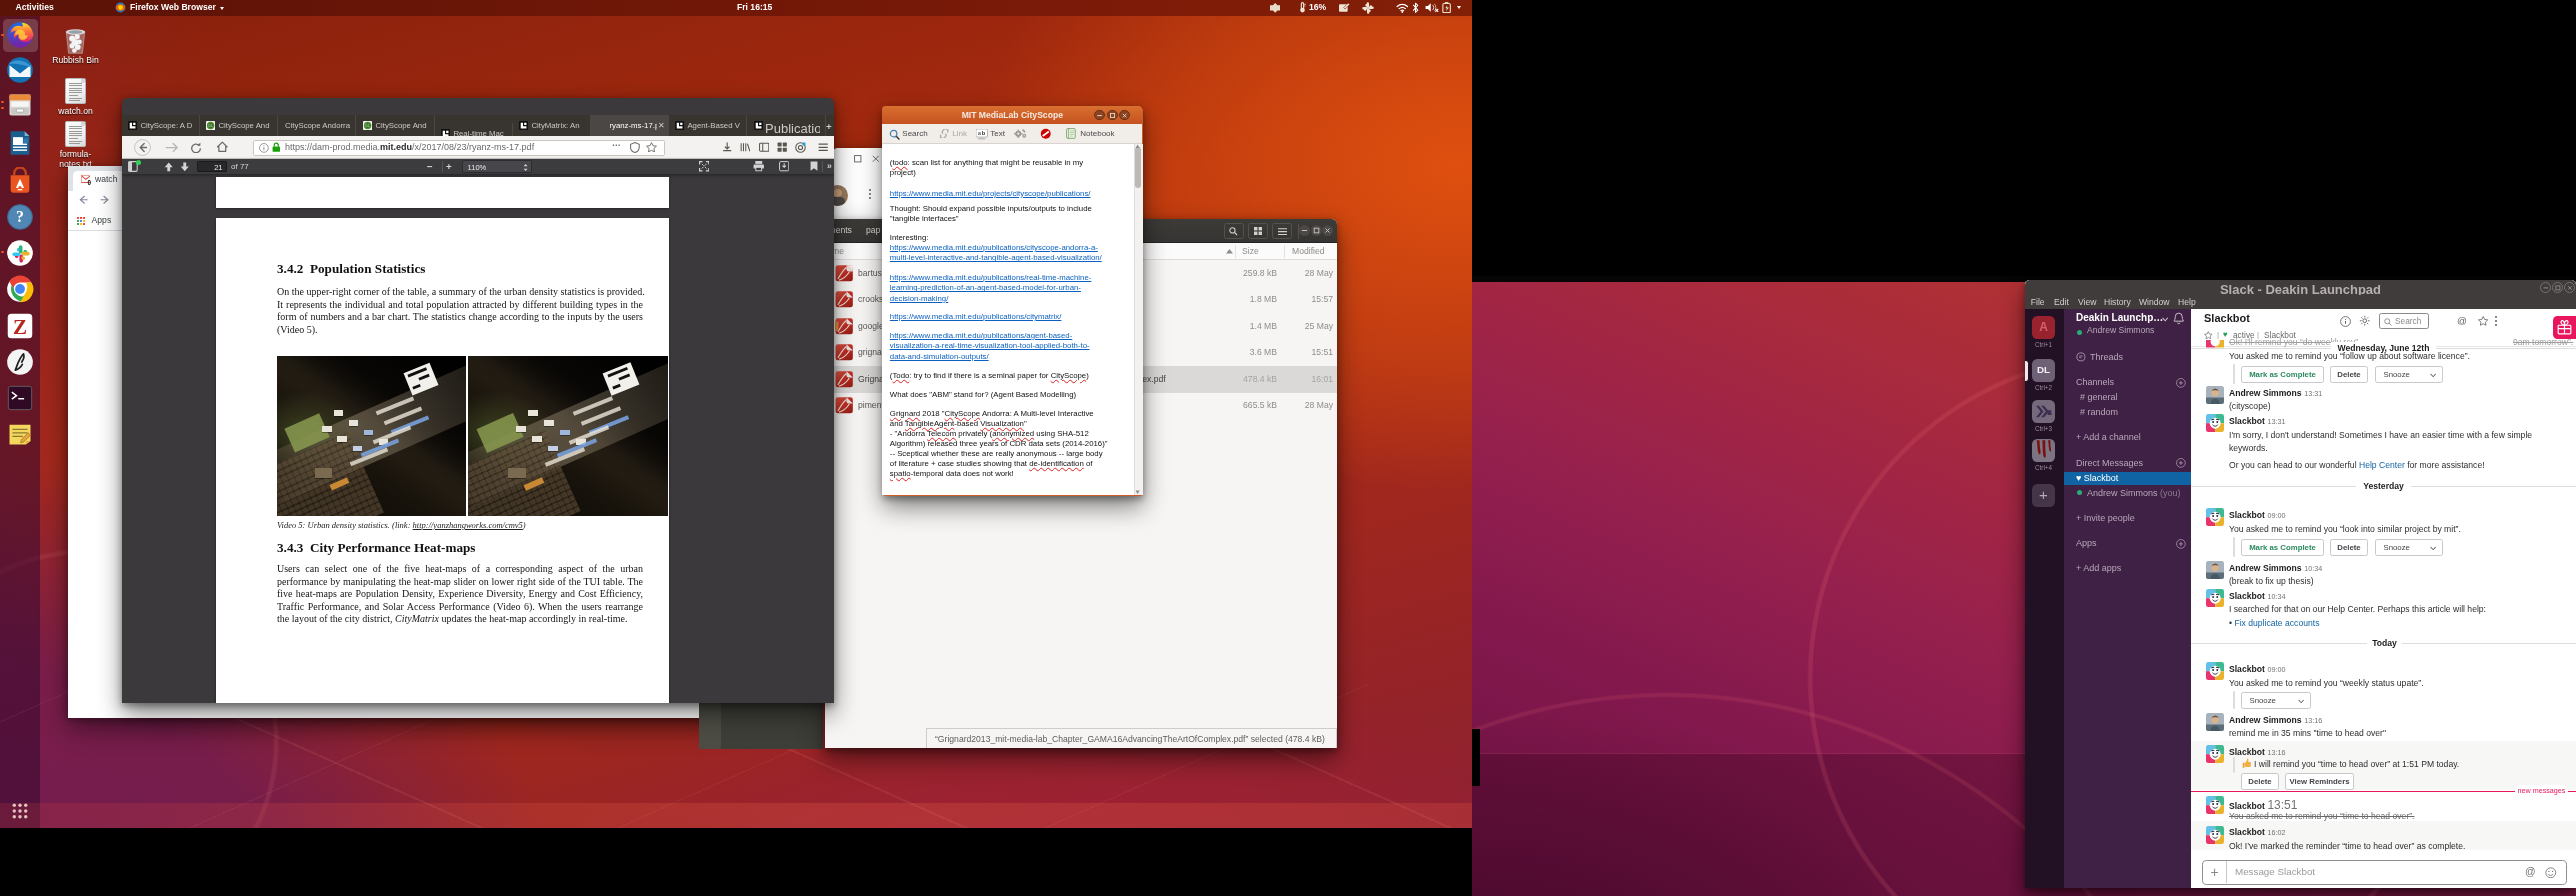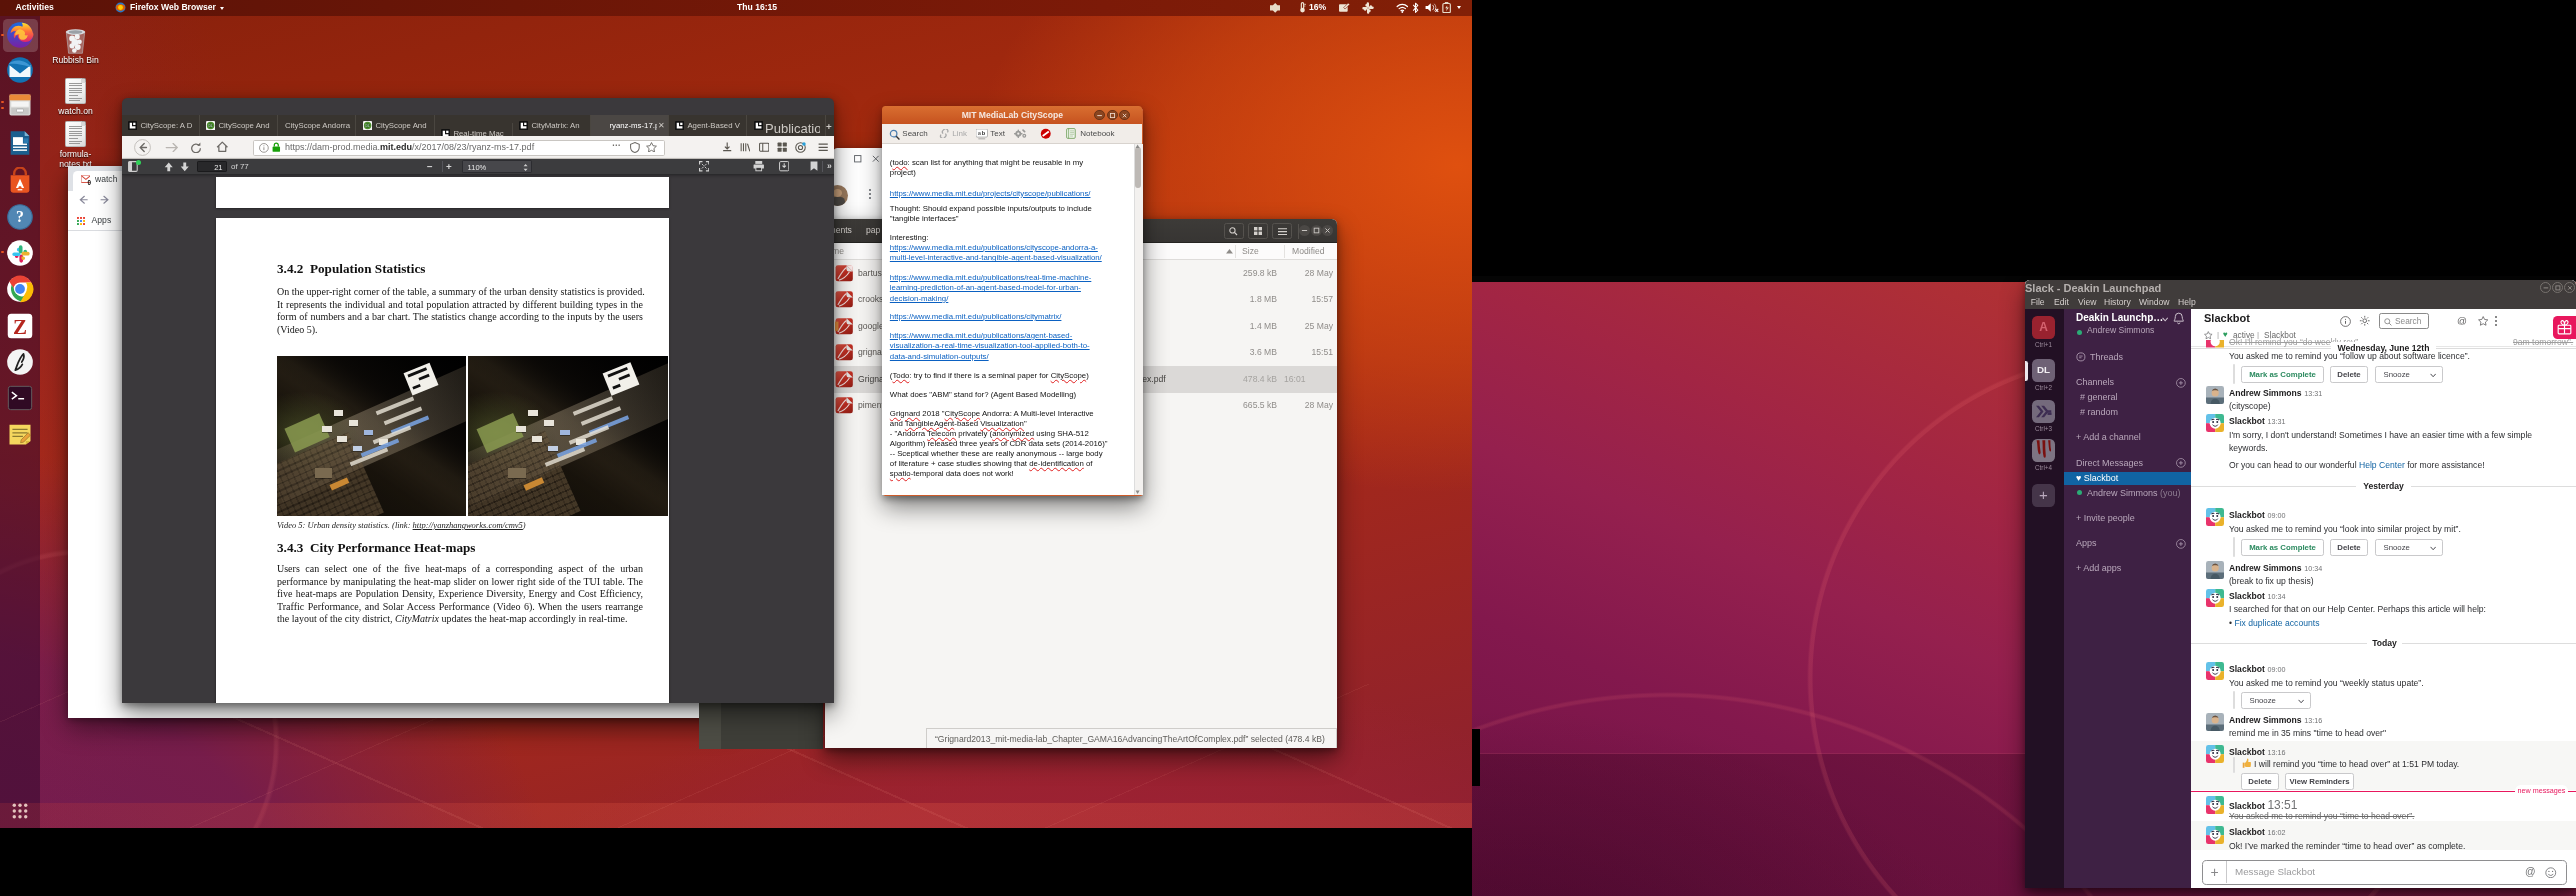--- a/index.html
+++ b/index.html
@@ -42,21 +42,21 @@
 
 <div class="topbar">
  <div class="tx" style="left:15.5px;top:2.3px;font-size:8.6px;font-weight:bold">Activities</div>
  <svg class="abs" style="left:115px;top:2.3px" width="11" height="11" viewBox="0 0 19 19">
         <circle cx="9.5" cy="9.5" r="8.6" fill="#2376c9"></circle>
         <path d="M2 7 C6 3 13 3 17 7 L17 12 C13 16 6 16 2 12 Z" fill="#e66000"></path>
         <circle cx="9.5" cy="9.5" r="4.2" fill="#ffcb00"></circle>
       </svg>
  <div class="tx" style="left:130px;top:2.3px;font-size:8.6px;font-weight:bold">Firefox Web Browser</div>
  <div class="abs" style="left:220px;top:7px;width:0;height:0;border-left:2.9px solid transparent;border-right:2.9px solid transparent;border-top:3.5px solid #fff"></div>
- <div class="tx" style="left:737px;top:2.3px;font-size:8.6px;font-weight:bold">Thu 16:15</div>
+ <div class="tx" style="left:737px;top:2.3px;font-size:8.6px;font-weight:bold">Fri 16:15</div>
  <svg class="abs" style="left:1270px;top:2.9px" width="10.4" height="9.8" viewBox="0 0 18 17">
         <path d="M9 0 L13 4 L18 4 L18 13 L13 13 L9 17 L5 13 L0 13 L0 4 L5 4 Z" fill="#e8dcc8"></path>
       </svg>
  <svg class="abs" style="left:1299px;top:2.3px" width="7" height="11" viewBox="0 0 12 19">
         <rect x="4" y="1" width="4" height="11" rx="2" fill="none" stroke="#efe5d5" stroke-width="2"></rect>
         <circle cx="6" cy="14" r="4" fill="#efe5d5"></circle>
         <path d="M9 4 h3 M9 7 h2" stroke="#efe5d5" stroke-width="1.4"></path>
       </svg>
  <div class="tx" style="left:1309px;top:2.3px;font-size:8.6px;font-weight:bold;color:#fdfdfd">16%</div>
  <svg class="abs" style="left:1339px;top:2.9px" width="11" height="9.8" viewBox="0 0 19 17">
@@ -397,21 +397,21 @@
  <div class="tx" style="left:33px;top:128px;font-size:8.6px;color:#5c5955">grignard2018_cityscope andorra.pdf</div>
  <div class="tx" style="left:410px;top:128px;width:42px;text-align:right;font-size:8.6px;color:#908d8a">3.6 MB</div>
  <div class="tx" style="left:459px;top:128px;width:49px;text-align:right;font-size:8.6px;color:#908d8a">15:51</div>
  <svg class="abs" style="left:10.4px;top:151px" width="18.4" height="18.4" viewBox="0 0 32 32">
         <rect x="1" y="2" width="30" height="28" rx="4" fill="url(#pg)"></rect>
         <path d="M20 2 L31 13 L24 13 a4 4 0 0 1 -4 -4 Z" fill="#e8e6e4"></path>
         <path d="M5 26 C10 18 14 10 20 6 M7 28 c8-2 14-8 18-14" fill="none" stroke="#fff" stroke-width="2" opacity=".85"></path>
       </svg>
  <div class="tx" style="left:33px;top:155px;font-size:8.6px;color:#454340">Grignard2013_mit-media-lab_Chapter_GAMA16AdvancingTheArtOfComplex.pdf</div>
  <div class="tx" style="left:410px;top:155px;width:42px;text-align:right;font-size:8.6px;color:#a5a3a0">478.4 kB</div>
- <div class="tx" style="left:459px;top:155px;width:49px;text-align:left;font-size:8.6px;color:#a5a3a0">16:01</div>
+ <div class="tx" style="left:459px;top:155px;width:49px;text-align:right;font-size:8.6px;color:#a5a3a0">16:01</div>
  <svg class="abs" style="left:10.4px;top:177px" width="18.4" height="18.4" viewBox="0 0 32 32">
         <rect x="1" y="2" width="30" height="28" rx="4" fill="url(#pg)"></rect>
         <path d="M20 2 L31 13 L24 13 a4 4 0 0 1 -4 -4 Z" fill="#e8e6e4"></path>
         <path d="M5 26 C10 18 14 10 20 6 M7 28 c8-2 14-8 18-14" fill="none" stroke="#fff" stroke-width="2" opacity=".85"></path>
       </svg>
  <div class="tx" style="left:33px;top:181px;font-size:8.6px;color:#5c5955">pimentel2017_cities from scratch.pdf</div>
  <div class="tx" style="left:410px;top:181px;width:42px;text-align:right;font-size:8.6px;color:#908d8a">665.5 kB</div>
  <div class="tx" style="left:459px;top:181px;width:49px;text-align:right;font-size:8.6px;color:#908d8a">28 May</div>
  <div class="abs" style="left:101px;top:509px;width:411px;height:20px;background:#f6f5f4;border:0.6px solid #cfcdca;border-bottom:none">
   <div class="tx" style="left:8px;top:4.6px;font-size:8.6px;color:#5f5d5a">“Grignard2013_mit-media-lab_Chapter_GAMA16AdvancingTheArtOfComplex.pdf” selected  (478.4 kB)</div>
@@ -761,21 +761,21 @@
 .img1 .grid{position:absolute;left:-12%;top:60%;width:62%;height:55%;transform:rotate(-24deg);background:repeating-linear-gradient(0deg,rgba(100,82,58,.38) 0 4.6px,rgba(48,38,26,.38) 4.6px 6.3px),repeating-linear-gradient(90deg,rgba(100,82,58,.34) 0 4.6px,rgba(48,38,26,.34) 4.6px 6.3px)}
 </style>
 
 </div>
 <div id="mon2">
 <div class="abs" style="left:0;top:453px;width:8px;height:57px;background:#000"></div>
 <div class="abs" style="left:0;top:0;width:1104px;height:6.3px;background:#050505"></div>
 
 <div class="win" id="slackwin" style="left:553px;top:4px;width:551px;height:608px;background:#fff;border-radius:4.6px 4.6px 0 0;overflow:hidden">
  <div class="abs" style="left:0;top:0;width:551px;height:15px;background:#403c3b;border-radius:4.6px 4.6px 0 0">
-  <div class="tx" style="left:0;width:551px;top:2.3px;font-size:11px;font-weight:bold;color:#b5b0ae">Slack - Deakin Launchpad</div>
+  <div class="tx" style="left:0;width:551px;text-align:center;top:2.3px;font-size:13px;font-weight:bold;color:#b5b0ae">Slack - Deakin Launchpad</div>
   <div class="wbtn" style="left:515px;top:1.7px;width:11px;height:11px;border:0.6px solid #77726e"><svg width="9.8" height="9.8" viewBox="0 0 17 17">
             <path d="M4.5 8.5 h8" stroke="#9a9591" stroke-width="1.6"></path>
           </svg></div>
   <div class="wbtn" style="left:527px;top:1.7px;width:11px;height:11px;border:0.6px solid #77726e"><svg width="9.8" height="9.8" viewBox="0 0 17 17">
             <rect x="5" y="5" width="7" height="7" fill="none" stroke="#9a9591" stroke-width="1.4"></rect>
           </svg></div>
   <div class="wbtn" style="left:539px;top:1.7px;width:11px;height:11px;border:0.6px solid #77726e"><svg width="9.8" height="9.8" viewBox="0 0 17 17">
             <path d="M5.5 5.5 l6 6 M11.5 5.5 l-6 6" stroke="#9a9591" stroke-width="1.5"></path>
           </svg></div>
  </div>

